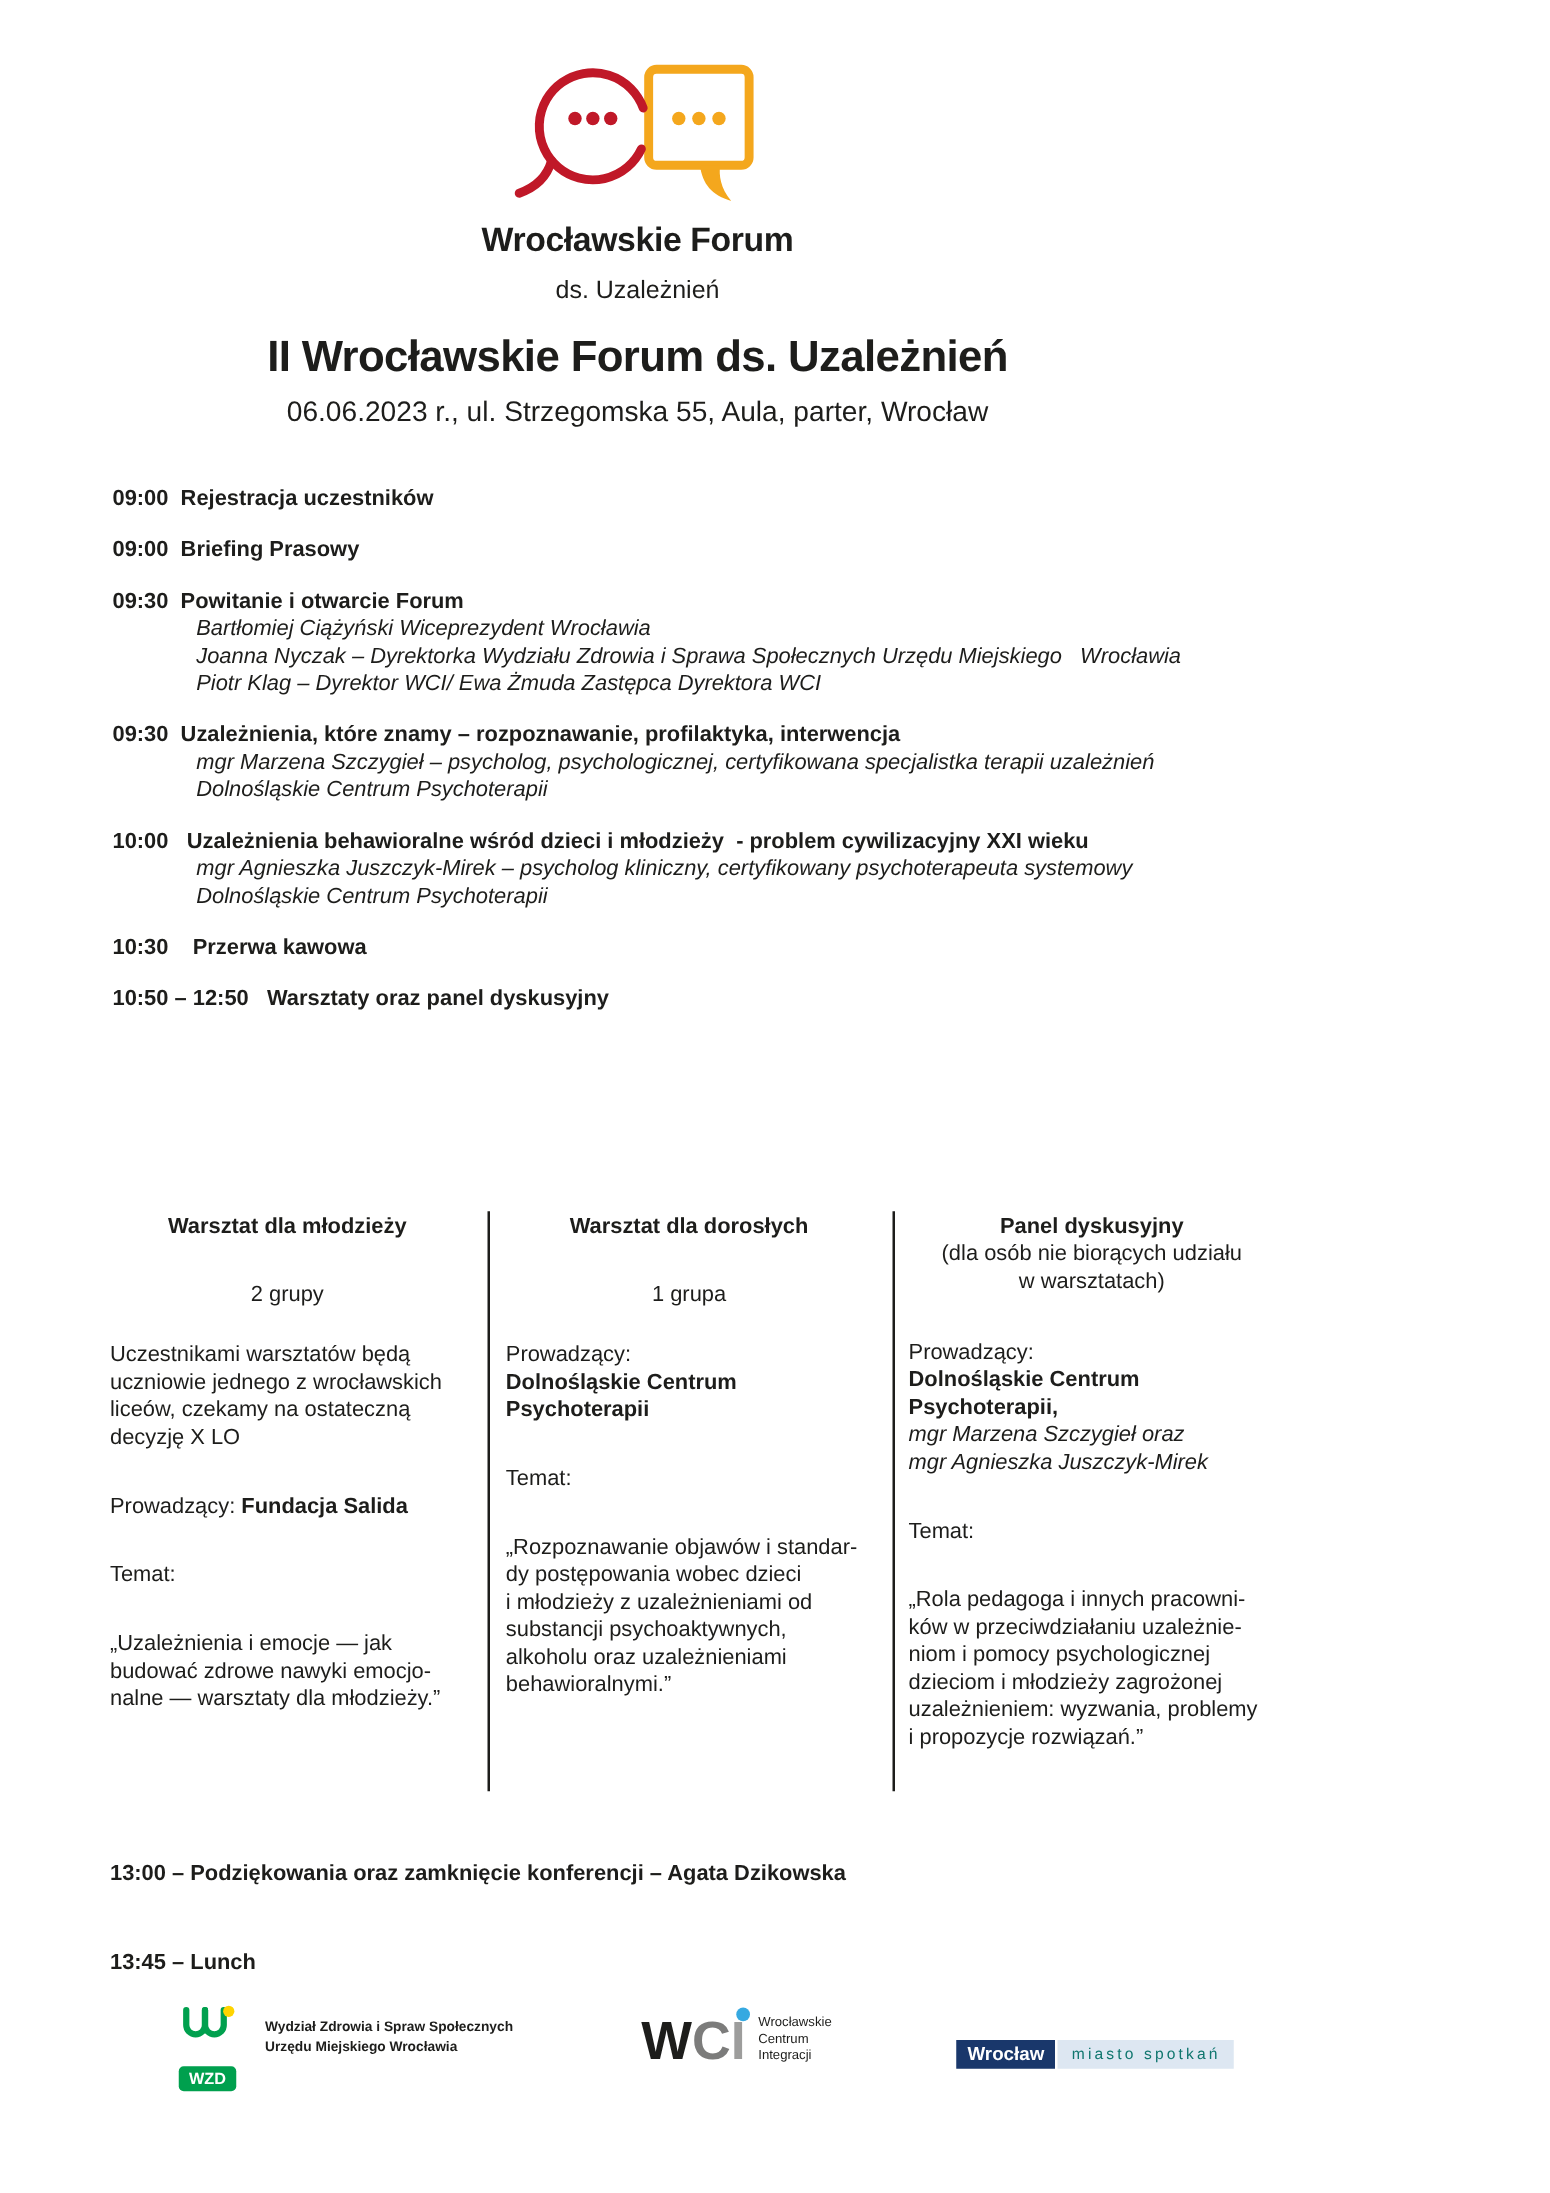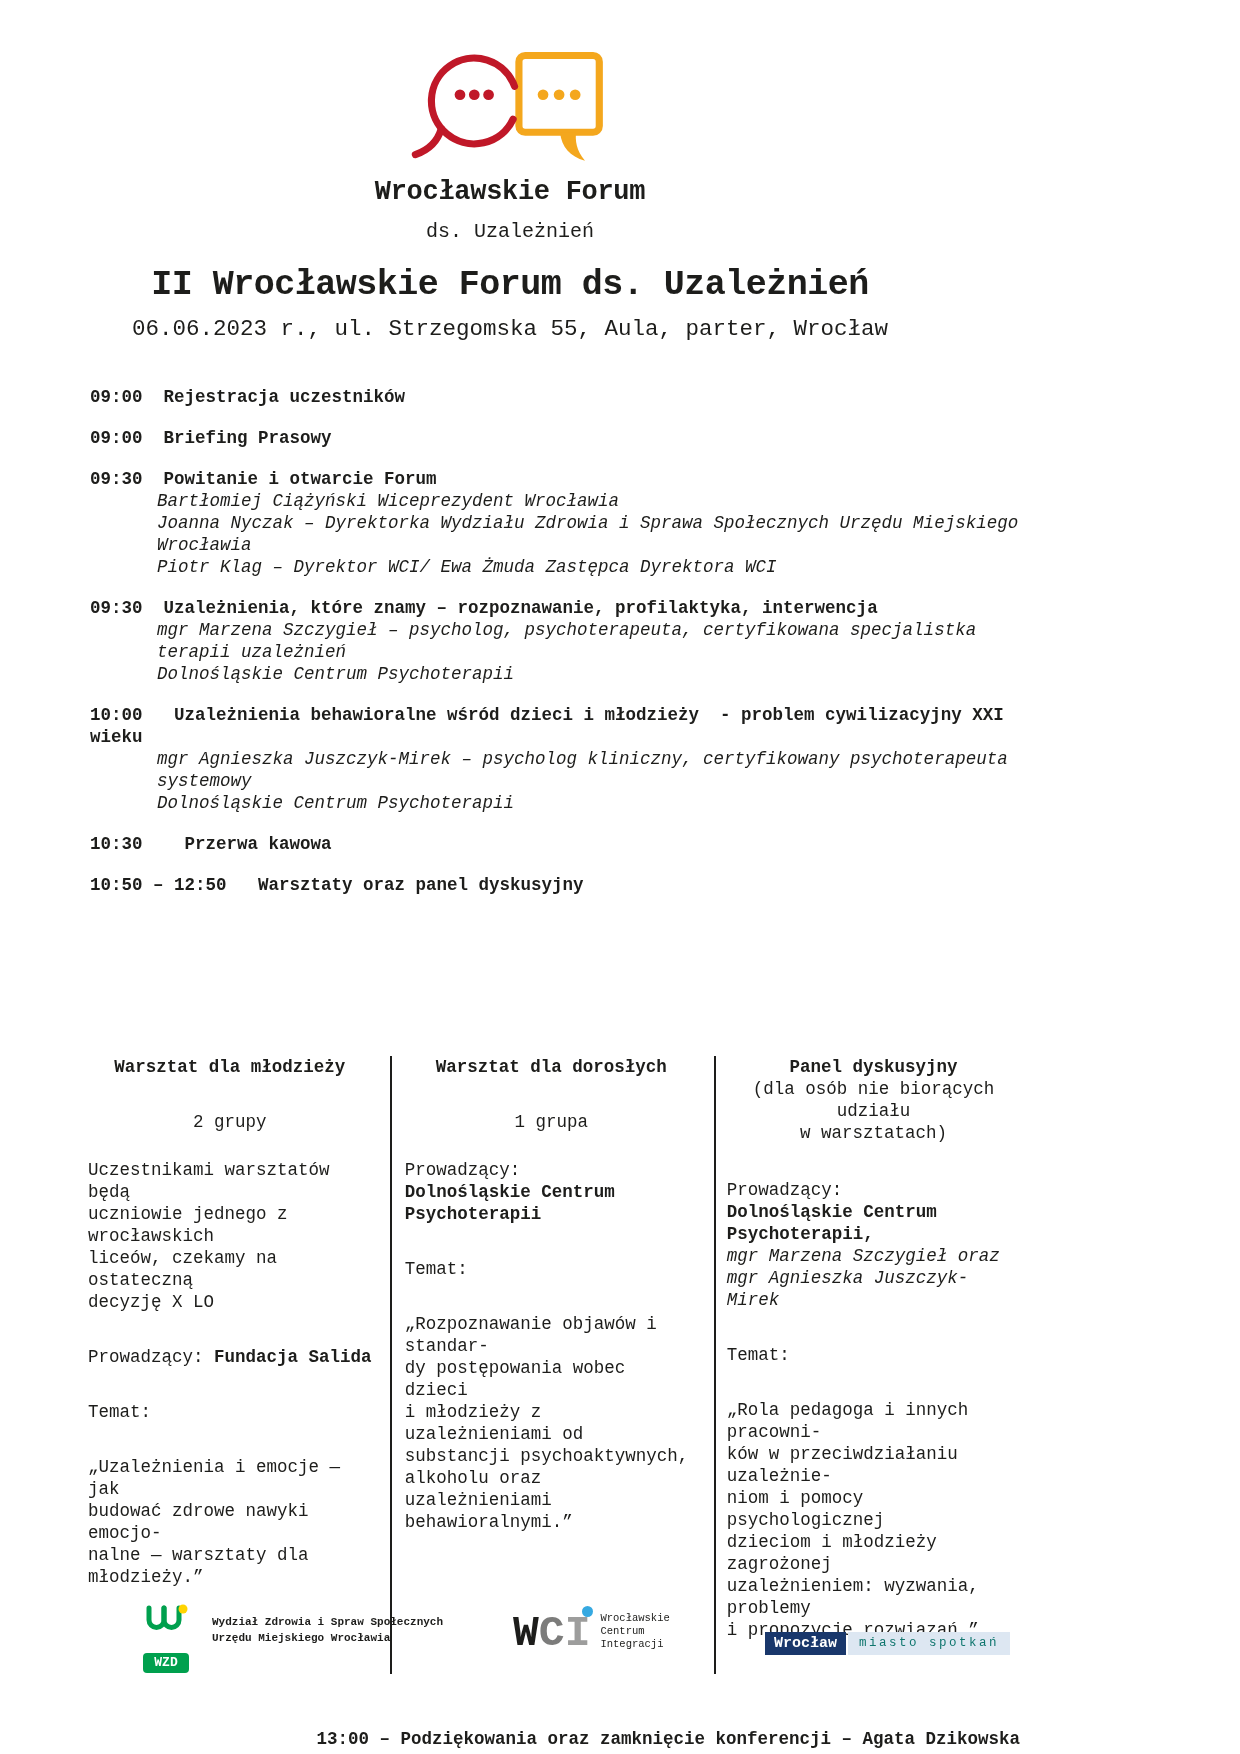--- a/index.html
+++ b/index.html
@@ -1,21 +1,21 @@
 <!DOCTYPE html>
 <html lang="pl"><head>
 <meta charset="utf-8">
 <style>
   html,body{margin:0;padding:0;background:#ffffff;}
   .page{
     position:relative;
     width:1020px;
     height:1754px;
     background:#ffffff;
-    font-family:Liberation Mono, monospace;
+    font-family:Liberation Sans, sans-serif;
     color:#1d1d1b;
     overflow:hidden;
   }
   
   .logo-block{text-align:center;padding-top:34px;}
   .logo-title{font-size:27px;font-weight:700;margin-top:4px;letter-spacing:-0.3px;}
   .logo-sub{font-size:20px;margin-top:13px;}
   
   .main-title{text-align:center;font-size:35px;font-weight:700;margin-top:22px;letter-spacing:-0.5px;}
   .main-sub{text-align:center;font-size:22.5px;margin-top:11px;}
@@ -32,21 +32,21 @@
   .wcol3{width:350px;padding-left:11px;}
   .wcol-header{font-weight:700;text-align:center;}
   .wcol-subheader{text-align:center;white-space:pre-line;}
   .wcol-group{text-align:center;margin-top:33px;}
   .wcol-body{margin-top:26px;}
   .wcol3 .wcol-body{margin-top:35px;}
   .wblock{margin-bottom:33px;white-space:pre-line;}
   .lead-name{font-weight:700;}
   .lead-people{font-style:italic;white-space:pre-line;}
   
-  .closing{margin:55px 0 0 88px;font-size:17.5px;font-weight:700;text-align:right;}
+  .closing{margin:55px 0 0 88px;font-size:17.5px;font-weight:700;}
   .closing-first{margin-bottom:50px;}
   
   .footer{position:absolute;left:0;top:1598px;width:1240px;height:110px;}
   .wzd-block{position:absolute;left:140px;top:6px;display:flex;}
   .wzd-mark{width:52px;text-align:center;}
   .wzd-badge{background:#00a04e;color:#ffffff;font-weight:700;font-size:13px;width:46px;height:20px;line-height:20px;border-radius:4px;text-align:center;margin:4px auto 0 auto;}
   .wzd-text{margin-left:20px;margin-top:10px;font-size:11px;font-weight:700;line-height:16px;white-space:pre-line;}
   .wci-block{position:absolute;left:513px;top:14px;display:flex;align-items:flex-start;}
   .wci-letters{font-size:43px;font-weight:700;line-height:43px;letter-spacing:0px;}
   .wci-w{color:#1d1d1b;}
@@ -93,21 +93,21 @@
       <div class="sched-line">09:00  Briefing Prasowy</div>
     </div>
     <div class="sched-item">
       <div class="sched-line">09:30  Powitanie i otwarcie Forum</div>
       <div class="sched-details">Bartłomiej Ciążyński Wiceprezydent Wrocławia
 Joanna Nyczak – Dyrektorka Wydziału Zdrowia i Sprawa Społecznych Urzędu Miejskiego   Wrocławia
 Piotr Klag – Dyrektor WCI/ Ewa Żmuda Zastępca Dyrektora WCI</div>
     </div>
     <div class="sched-item">
       <div class="sched-line">09:30  Uzależnienia, które znamy – rozpoznawanie, profilaktyka, interwencja</div>
-      <div class="sched-details">mgr Marzena Szczygieł – psycholog, psychoterapeuta, certyfikowana specjalistka terapii uzależnień
+      <div class="sched-details">mgr Marzena Szczygieł – psycholog, psychologicznej, certyfikowana specjalistka terapii uzależnień
 Dolnośląskie Centrum Psychoterapii</div>
     </div>
     <div class="sched-item">
       <div class="sched-line">10:00   Uzależnienia behawioralne wśród dzieci i młodzieży  - problem cywilizacyjny XXI wieku</div>
       <div class="sched-details">mgr Agnieszka Juszczyk-Mirek – psycholog kliniczny, certyfikowany psychoterapeuta systemowy
 Dolnośląskie Centrum Psychoterapii</div>
     </div>
     <div class="sched-item">
       <div class="sched-line">10:30    Przerwa kawowa</div>
     </div>

